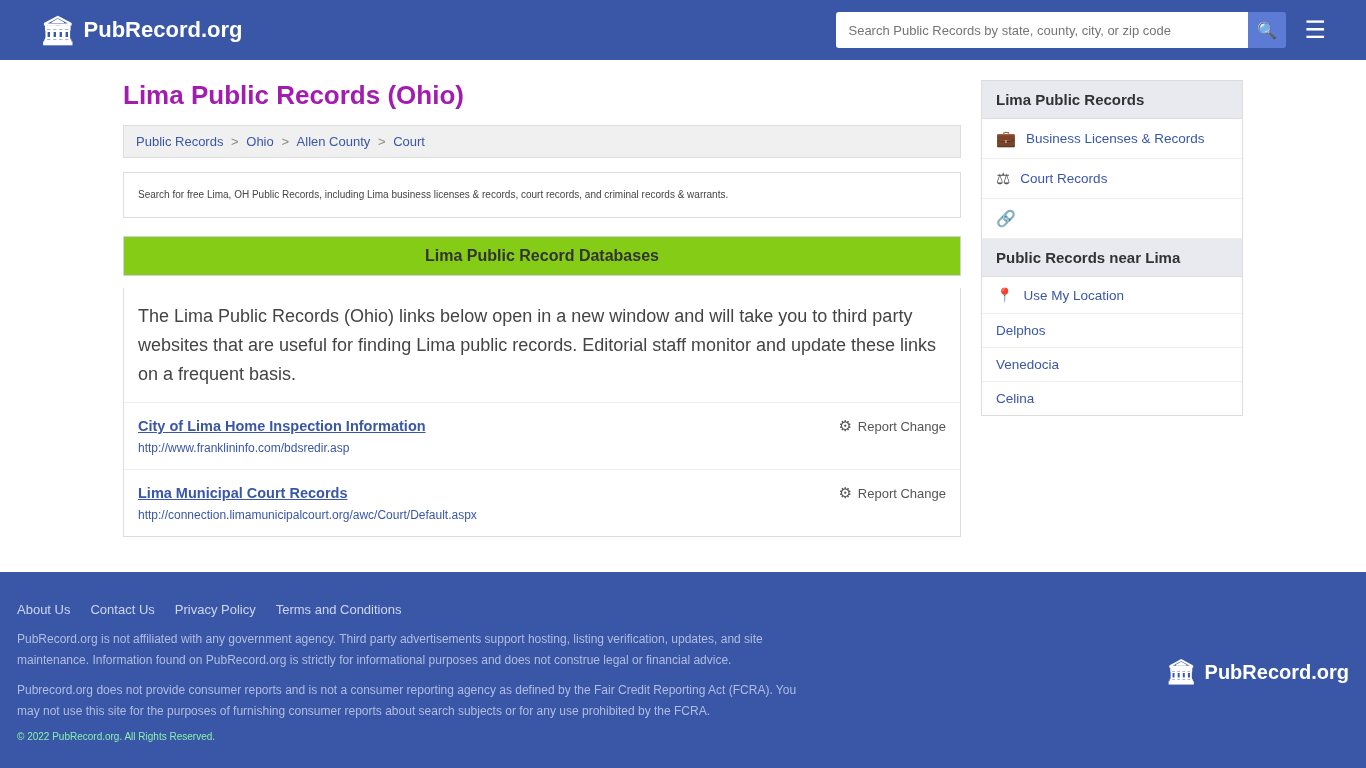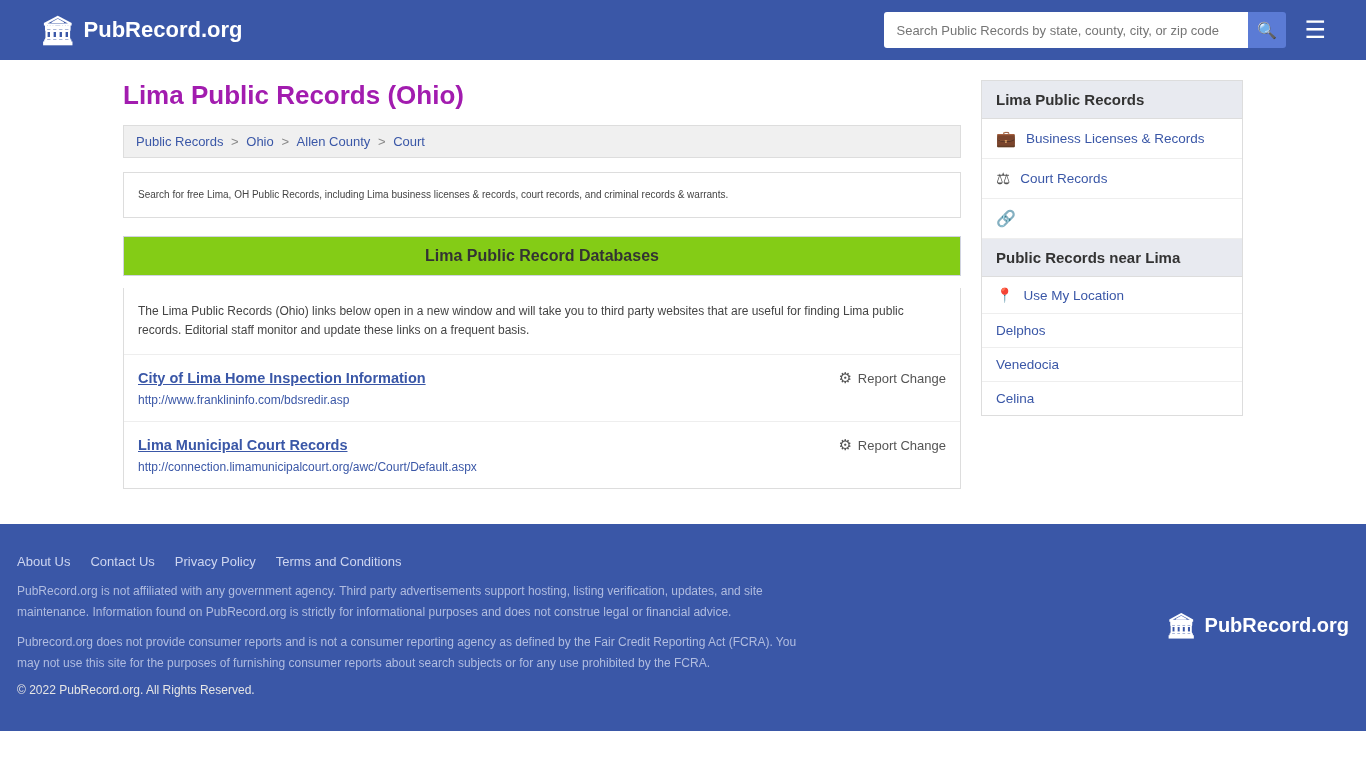--- a/index.html
+++ b/index.html
@@ -28,21 +28,21 @@
     .header-right {
       display: flex;
       align-items: center;
       gap: 8px;
     }
     .search-bar {
       display: flex;
       align-items: center;
     }
     .search-bar input {
-      width: 364px;
+      width: 412px;
       height: 36px;
       padding: 0 12px;
       border: none;
       font-size: 13px;
       outline: none;
       border-radius: 3px 0 0 3px;
       color: #555;
     }
     .search-bar button {
       width: 38px;
@@ -118,21 +118,21 @@
       text-align: center;
     }
 
     .records-section {
       border: 1px solid #ddd;
       border-top: none;
     }
 
     .records-intro {
       padding: 14px;
-      font-size: 12px;
+      font-size: 18px;
       color: #444;
       line-height: 1.6;
       border-bottom: 1px solid #eee;
     }
 
     .record-item {
       padding: 14px;
       border-bottom: 1px solid #eee;
     }
     .record-item:last-child { border-bottom: none; }
@@ -255,22 +255,22 @@
       font-size: 13px;
     }
     .footer-text {
       font-size: 12px;
       line-height: 1.7;
       color: #b0bce0;
       max-width: 800px;
       margin-bottom: 10px;
     }
     .footer-copyright {
-      font-size: 12px;
-      color: #e5e5e5;
+      font-size: 10px;
+      color: #86efac;
     }
     .footer-logo {
       display: flex;
       align-items: center;
       gap: 8px;
       color: #fff;
       font-size: 20px;
       font-weight: bold;
     }
     .footer-logo .logo-icon { font-size: 24px; }

